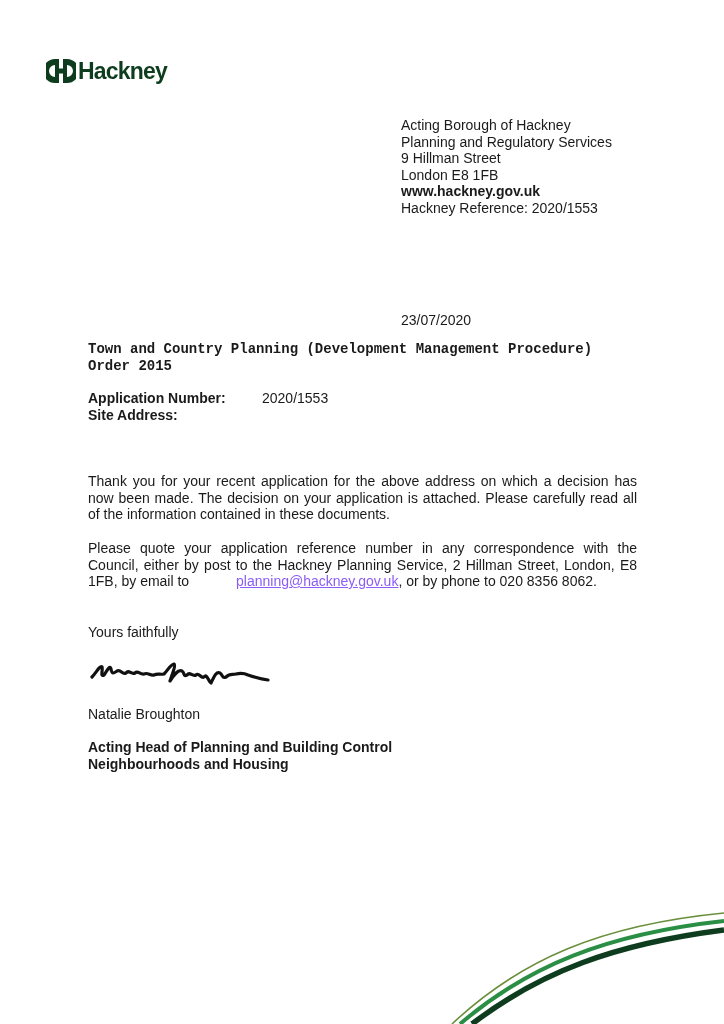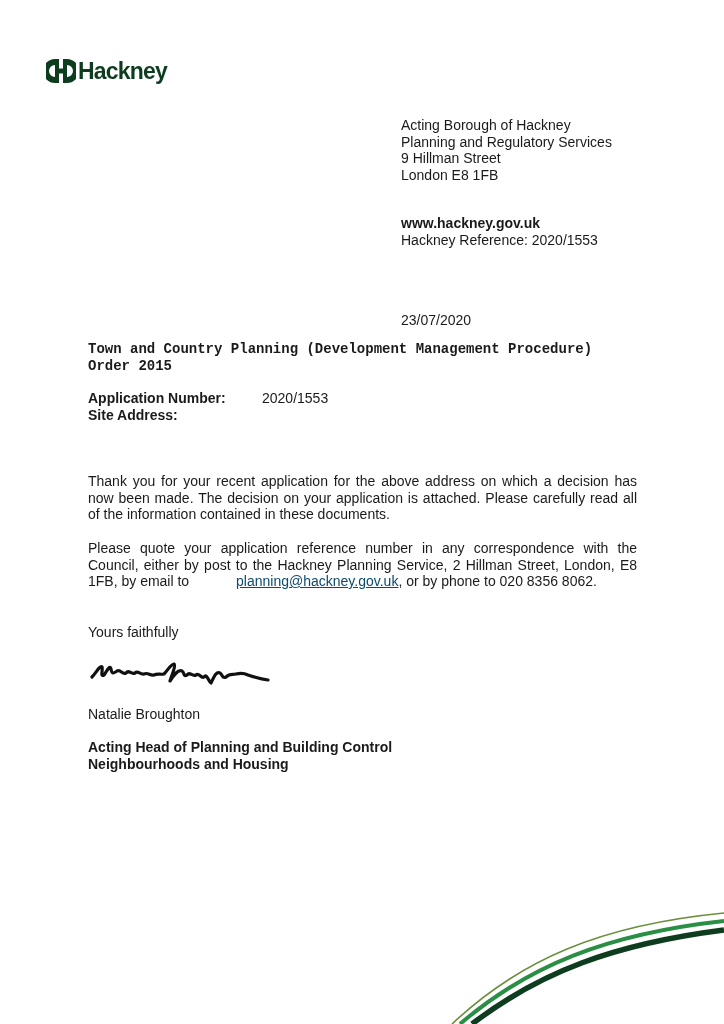--- a/index.html
+++ b/index.html
@@ -5,31 +5,31 @@
     html, body { margin: 0; padding: 0; background: #ffffff; }
     body { width: 724px; height: 1024px; position: relative; overflow: hidden;
            font-family: "Liberation Sans", sans-serif; color: #1a1a1a; }
     .abs { position: absolute; }
     .logo { left: 46px; top: 54px; height: 34px; display: flex; align-items: center; }
     .logo-mark { width: 30px; height: 30px; margin-right: 2px; }
     .logo-text { font-family: "Liberation Sans", sans-serif; font-weight: bold;
                  font-size: 23px; color: #0d3d1e; letter-spacing: -0.8px; line-height: 30px; }
     .addr { left: 401px; top: 117px; font-size: 14px; line-height: 16.5px; }
     .addr div { white-space: nowrap; }
-    .addr .web { font-weight: bold; margin-top: 32px; }
+    .addr .web { font-weight: bold; }
     .date { left: 401px; top: 312px; font-size: 14px; }
     .body-block { left: 88px; width: 549px; font-size: 14px; line-height: 16.5px; }
     .order { top: 341px; font-weight: bold; font-family: Liberation Mono, monospace; }
     .appnum { top: 390px; }
     .appnum .lbl { font-weight: bold; display: inline-block; width: 174px; }
     .sitelbl { font-weight: bold; }
     .para { text-align: justify; }
     .p1 { top: 473px; }
     .p2 { top: 540px; }
-    .p2 a { color: #0c4a6e; text-decoration: underline; padding-left: 43px; }
+    .p2 a { color: #8b5cf6; text-decoration: underline; padding-left: 43px; }
     .closing { top: 624px; }
     .sig { left: 88px; top: 655px; width: 185px; height: 34px; }
     .name { top: 706px; font-weight: normal; }
     .role { top: 739px; font-weight: bold; }
     .swoosh { left: 0; top: 0; width: 724px; height: 1024px; pointer-events: none; }
   </style>
 </head>
 <body>
 
 <div class="abs logo">

